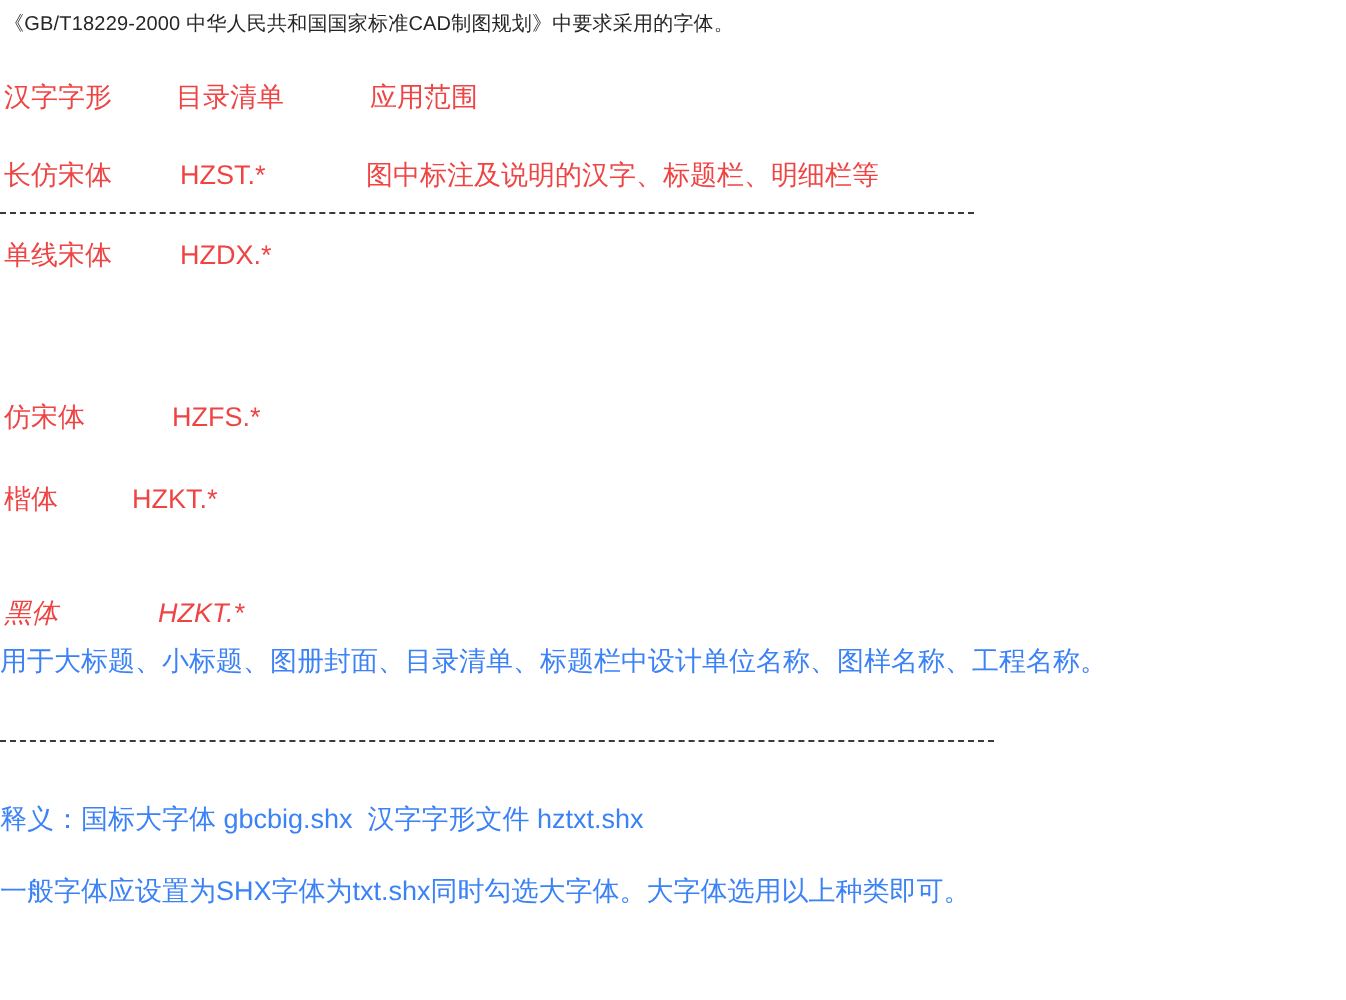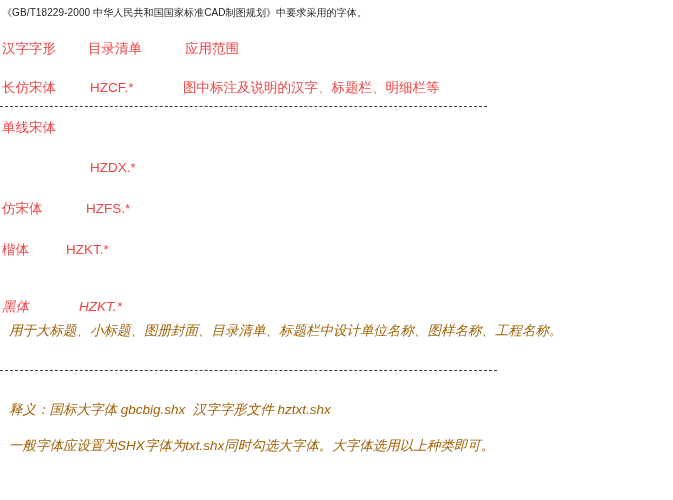--- a/index.html
+++ b/index.html
@@ -49,52 +49,51 @@
   }
   .c1 { left: 2px; }
   .dashrule {
     position: absolute;
     left: 0px;
     height: 0px;
     border-top: 1px dashed #3a3a3a;
   }
   .para {
     position: absolute;
-    left: 9px;
+    left: 0;
     white-space: pre;
     font-size: 13.5px;
     line-height: 17px;
-    color: #a16207;
-    font-style: italic;
+    color: #3b82f6;
   }
 </style>
 </head>
 <body>
 
 <div class="page">
 
   <div class="line title">《GB/T18229-2000 中华人民共和国国家标准CAD制图规划》中要求采用的字体。</div>
 
   <div class="row" style="top:40px;">
     <span class="cell c1" style="left:2px;">汉字字形</span>
     <span class="cell" style="left:88px;">目录清单</span>
     <span class="cell" style="left:185px;">应用范围</span>
   </div>
 
   <div class="row" style="top:79px;">
     <span class="cell c1">长仿宋体</span>
-    <span class="cell" style="left:90px;">HZCF.*</span>
+    <span class="cell" style="left:90px;">HZST.*</span>
     <span class="cell" style="left:183px;">图中标注及说明的汉字、标题栏、明细栏等</span>
   </div>
 
   <div class="dashrule" style="top:106px; width:487px;"></div>
 
   <div class="row" style="top:119px;">
     <span class="cell c1">单线宋体</span>
-    <span class="cell" style="left:90px;margin-top:40px;">HZDX.*</span>
+    <span class="cell" style="left:90px;">HZDX.*</span>
   </div>
 
 
   <div class="row" style="top:200px;">
     <span class="cell c1">仿宋体</span>
     <span class="cell" style="left:86px;">HZFS.*</span>
   </div>
 
   <div class="row" style="top:241px;">
     <span class="cell c1">楷体</span>

